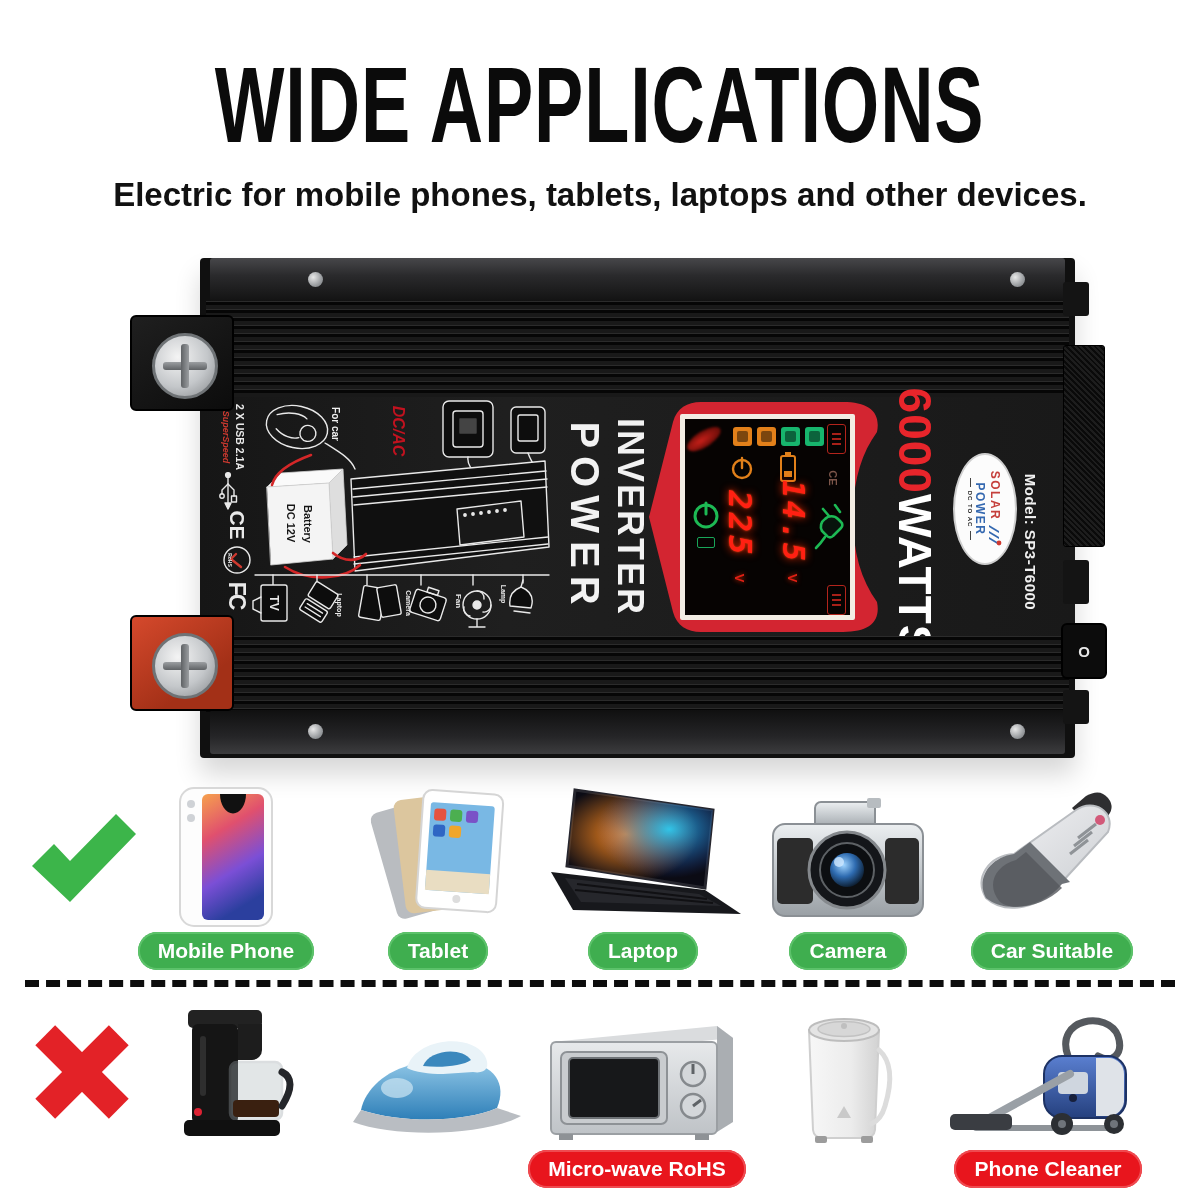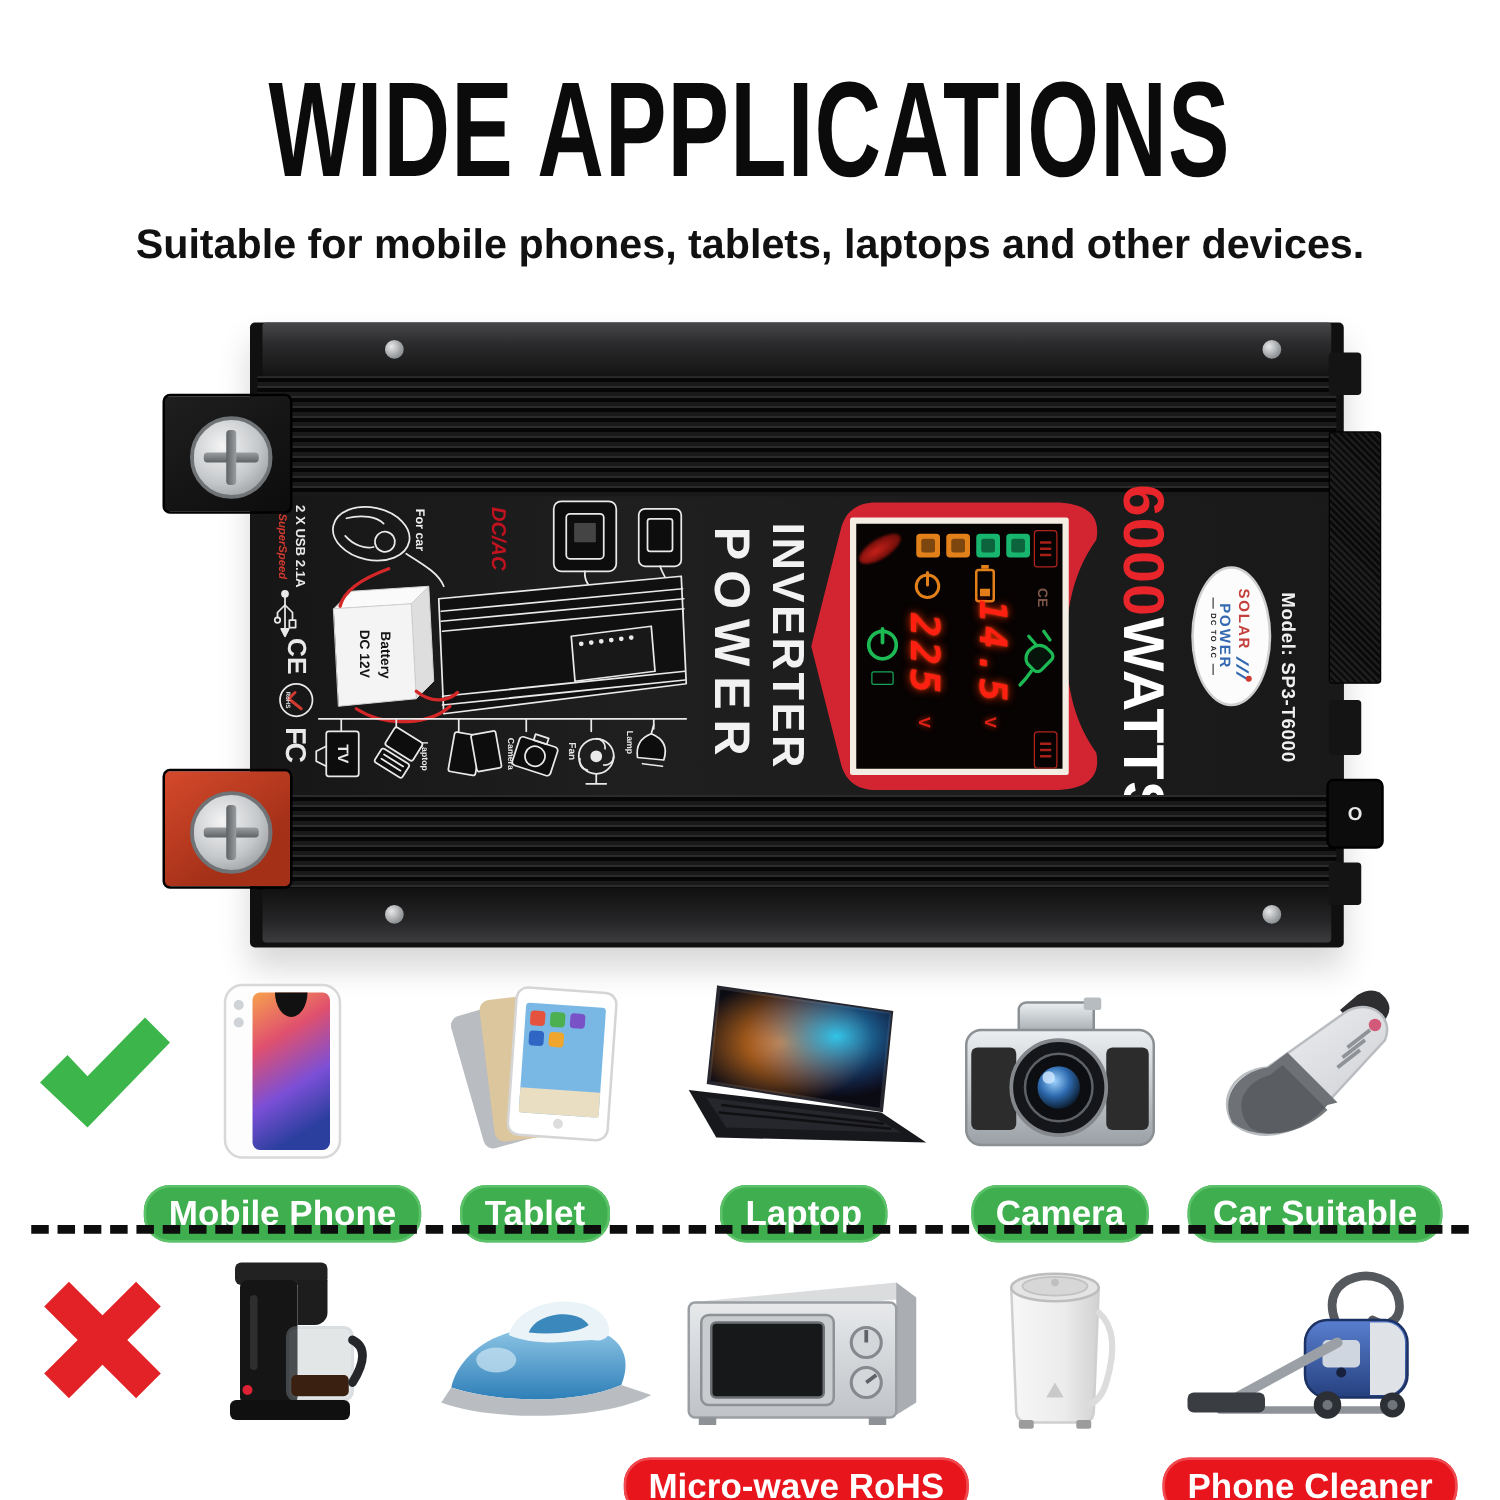--- a/index.html
+++ b/index.html
@@ -80,36 +80,36 @@
   .rtex{position:absolute;left:948px;width:40px;background:#161616;border:1px solid #000;border-radius:3px;
         background-image:repeating-linear-gradient(45deg,#1d1d1d 0 2px,#0a0a0a 2px 4px);}
   .rnub{position:absolute;left:948px;width:26px;height:34px;background:#141414;border-radius:3px;}
   .rswitch{position:absolute;left:946px;top:373px;width:42px;height:52px;background:#0c0c0c;
            border:2px solid #000;border-radius:6px;display:flex;align-items:center;justify-content:center;
            color:#e8e8e8;font-size:15px;font-weight:700;}
 
   
   .col{position:absolute;width:200px;display:flex;flex-direction:column;align-items:center;}
   .art{height:146px;display:flex;align-items:flex-end;justify-content:center;}
-  .pill{margin-top:20px;padding:7px 20px;border-radius:21px;color:#fff;font-size:28px;
+  .pill{margin-top:4px;padding:7px 20px;border-radius:21px;color:#fff;font-size:21px;
         font-weight:700;white-space:nowrap;}
   .pill.green{background:#3fae4f;box-shadow:inset 0 0 0 2px #5cc26a;}
   .pill.red{background:#e8151d;box-shadow:inset 0 0 0 2px #ef4a50;}
   .markbox{position:absolute;width:110px;height:110px;}
   .divider{position:absolute;top:980px;left:25px;width:1150px;border-top:7px dashed #0d0d0d;}
 
   svg text{font-family:"Liberation Sans",sans-serif;}
 </style>
 </head>
 <body>
 
 <div class="page">
 
   <div class="title"><span>WIDE APPLICATIONS</span></div>
-  <div class="subtitle">Suitable for mobile phones, tablets, laptops and other devices.</div>
+  <div class="subtitle">Electric for mobile phones, tablets, laptops and other devices.</div>
 
   <div class="inv">
     <div class="inv-body">
       <div class="cap top">
         <span class="screw-s" style="left:98px"></span>
         <span class="screw-s" style="left:800px"></span>
       </div>
       <div class="ribs top"></div>
 
       <div class="face">
@@ -349,21 +349,21 @@
         <rect x="2" y="2" width="92" height="138" rx="14" fill="#fdfdfd" stroke="#d8d8d8" stroke-width="2"></rect>
         <rect x="24" y="8" width="62" height="126" rx="6" fill="url(#gph)"></rect>
         <path d="M42 8 h26 a4 6 0 0 1 -26 0 Z" fill="#111"></path>
         <circle cx="13" cy="18" r="4" fill="#cfd2d6"></circle>
           <circle cx="13" cy="32" r="4" fill="#cfd2d6"></circle>
       </svg>
     </div>
     <div class="pill green">Mobile Phone</div>
   </div>
 
-  <div class="col" style="left:328px;top:782px">
+  <div class="col" style="left:338px;top:782px">
     <div class="art">
       <svg width="150" height="142" viewBox="0 0 150 142">
         <g transform="rotate(-16 60 80)">
             <rect x="22" y="16" width="74" height="110" rx="8" fill="#b9bcc0"></rect>
           </g>
         <g transform="rotate(-7 75 80)">
             <rect x="38" y="10" width="76" height="114" rx="8" fill="#dcc69e"></rect>
           </g>
         <g transform="rotate(4 95 75)">
           <rect x="56" y="6" width="80" height="118" rx="9" fill="#ffffff" stroke="#d5d5d5" stroke-width="2"></rect>

